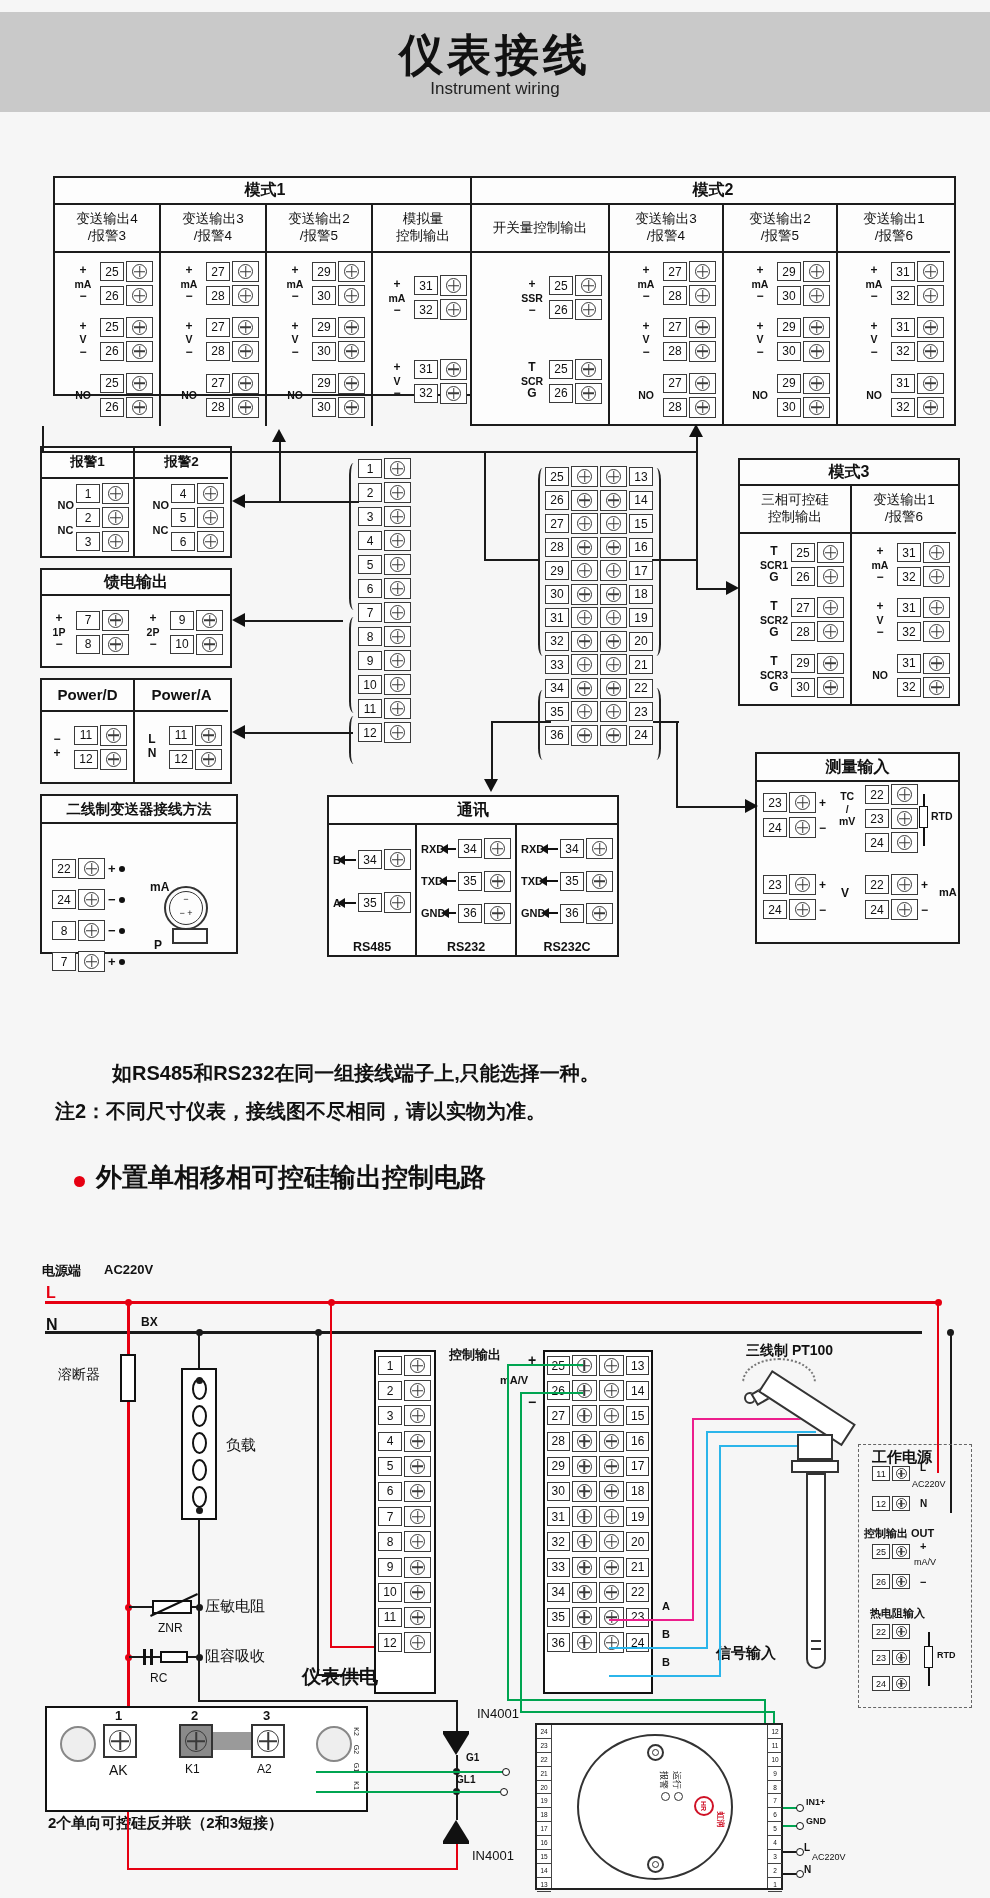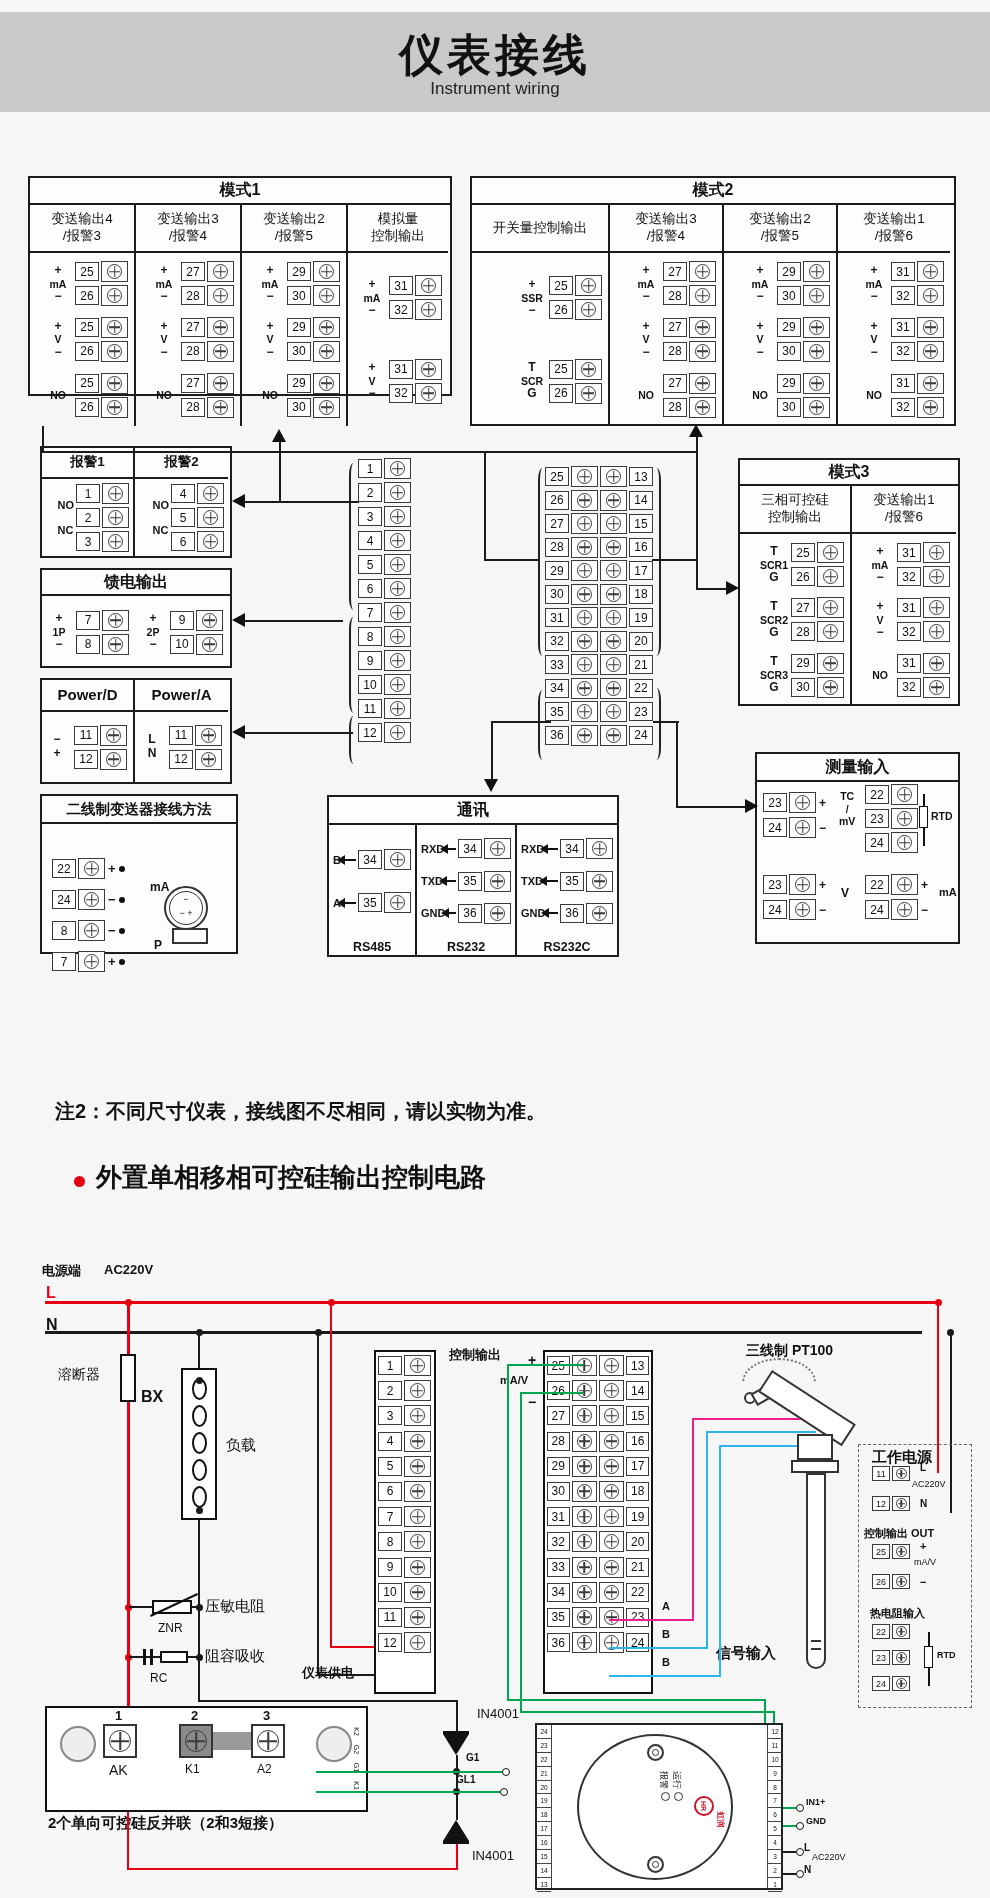--- a/index.html
+++ b/index.html
@@ -59,25 +59,26 @@
 </style>
 </head>
 <body>
 
 <div id="page">
   <div id="titlebar">
     <div class="maintitle">仪表接线</div>
     <div class="subtitle">Instrument wiring</div>
   </div>
 
+  <div class="note" style="left:112px;top:1060px">如RS485和RS232在同一组接线端子上,只能选择一种。</div>
   <div class="note" style="left:55px;top:1098px">注2：不同尺寸仪表，接线图不尽相同，请以实物为准。</div>
 
   <div class="bullet" style="left:74px;top:1176px"></div>
   <div class="s2title" style="left:96px;top:1160px">外置单相移相可控硅输出控制电路</div>
-<div class="blk" style="left:28px;top:176px;width:424px;height:220px">
+<div class="blk" style="left:53px;top:176px;width:424px;height:220px">
       <div class="bt" style="height:25px">模式1</div>
       <div class="cols" style="height:221px">
         <div class="col" style="width:106px">
           <div class="chead" style="height:40px">
             <span>变送输出4</span>
             <span>/报警3</span>
           </div>
           <div class="cbody">
             <div class="tgroup">
               <div class="glbl">
@@ -1439,21 +1440,21 @@
     <div class="ln red" style="left:127px;top:1301px;width:3px;height:413px"></div>
     <div class="ln red" style="left:330px;top:1301px;width:2px;height:347px"></div>
     <div class="ln red" style="left:330px;top:1646px;width:46px;height:2px"></div>
     <div class="ln red" style="left:937px;top:1301px;width:2px;height:172px"></div>
     <div class="ln k" style="left:198px;top:1331px;width:2px;height:40px"></div>
     <div class="ln k" style="left:317px;top:1331px;width:2px;height:345px"></div>
     <div class="ln k" style="left:317px;top:1674px;width:59px;height:2px"></div>
     <div class="ln k" style="left:950px;top:1331px;width:2px;height:182px"></div>
     <div style="position:absolute;left:120px;top:1354px;width:16px;height:48px;border:2px solid #111;background:#fff;box-sizing:border-box"></div>
     <div class="lbl " style="left:58px;top:1366px;font-size:14px">溶断器</div>
-    <div class="lbl b" style="left:141px;top:1388px;font-size:16px">BX</div>
+    <div class="lbl b" style="left:141px;top:1315px;font-size:12px">BX</div>
     <div style="position:absolute;left:181px;top:1368px;width:36px;height:152px;border:2px solid #111;background:#fff;box-sizing:border-box"></div>
     <div style="position:absolute;left:192px;top:1378px;width:15px;height:22px;border:2px solid #111;border-radius:50%;box-sizing:border-box"></div>
     <div style="position:absolute;left:192px;top:1405px;width:15px;height:22px;border:2px solid #111;border-radius:50%;box-sizing:border-box"></div>
     <div style="position:absolute;left:192px;top:1432px;width:15px;height:22px;border:2px solid #111;border-radius:50%;box-sizing:border-box"></div>
     <div style="position:absolute;left:192px;top:1459px;width:15px;height:22px;border:2px solid #111;border-radius:50%;box-sizing:border-box"></div>
     <div style="position:absolute;left:192px;top:1486px;width:15px;height:22px;border:2px solid #111;border-radius:50%;box-sizing:border-box"></div>
     <div class="dot " style="left:195.5px;top:1376.5px"></div>
     <div class="dot " style="left:195.5px;top:1506.5px"></div>
     <div class="ln k" style="left:198px;top:1520px;width:2px;height:140px"></div>
     <div class="lbl " style="left:226px;top:1436px;font-size:15px">负载</div>
@@ -1728,21 +1729,21 @@
         <div class="tscrew">
           <div class="scr"></div>
         </div>
         <div class="tnum">24</div>
       </div>
     </div>
     <div class="lbl b" style="left:449px;top:1346px;font-size:13px">控制输出</div>
     <div class="lbl b" style="left:528px;top:1352px;font-size:14px">+</div>
     <div class="lbl b" style="left:500px;top:1374px;font-size:11px">mA/V</div>
     <div class="lbl b" style="left:528px;top:1394px;font-size:14px">−</div>
-    <div class="lbl b" style="left:302px;top:1664px;font-size:13px">仪表供电</div>
+    <div class="lbl b" style="left:302px;top:1664px;font-size:19px">仪表供电</div>
     <div class="lbl b" style="left:662px;top:1600px;font-size:11px">A</div>
     <div class="lbl b" style="left:662px;top:1628px;font-size:11px">B</div>
     <div class="lbl b" style="left:662px;top:1656px;font-size:11px">B</div>
     <div class="lbl b" style="left:716px;top:1644px;font-size:15px">信号输入</div>
     <div class="ln grn" style="left:507px;top:1364px;width:76px;height:2px"></div>
     <div class="ln grn" style="left:507px;top:1364px;width:2px;height:336px"></div>
     <div class="ln grn" style="left:507px;top:1699px;width:259px;height:2px"></div>
     <div class="ln grn" style="left:764px;top:1699px;width:2px;height:110px"></div>
     <div class="ln grn" style="left:764px;top:1807px;width:34px;height:2px"></div>
     <div class="oc" style="left:796px;top:1804px"></div>

